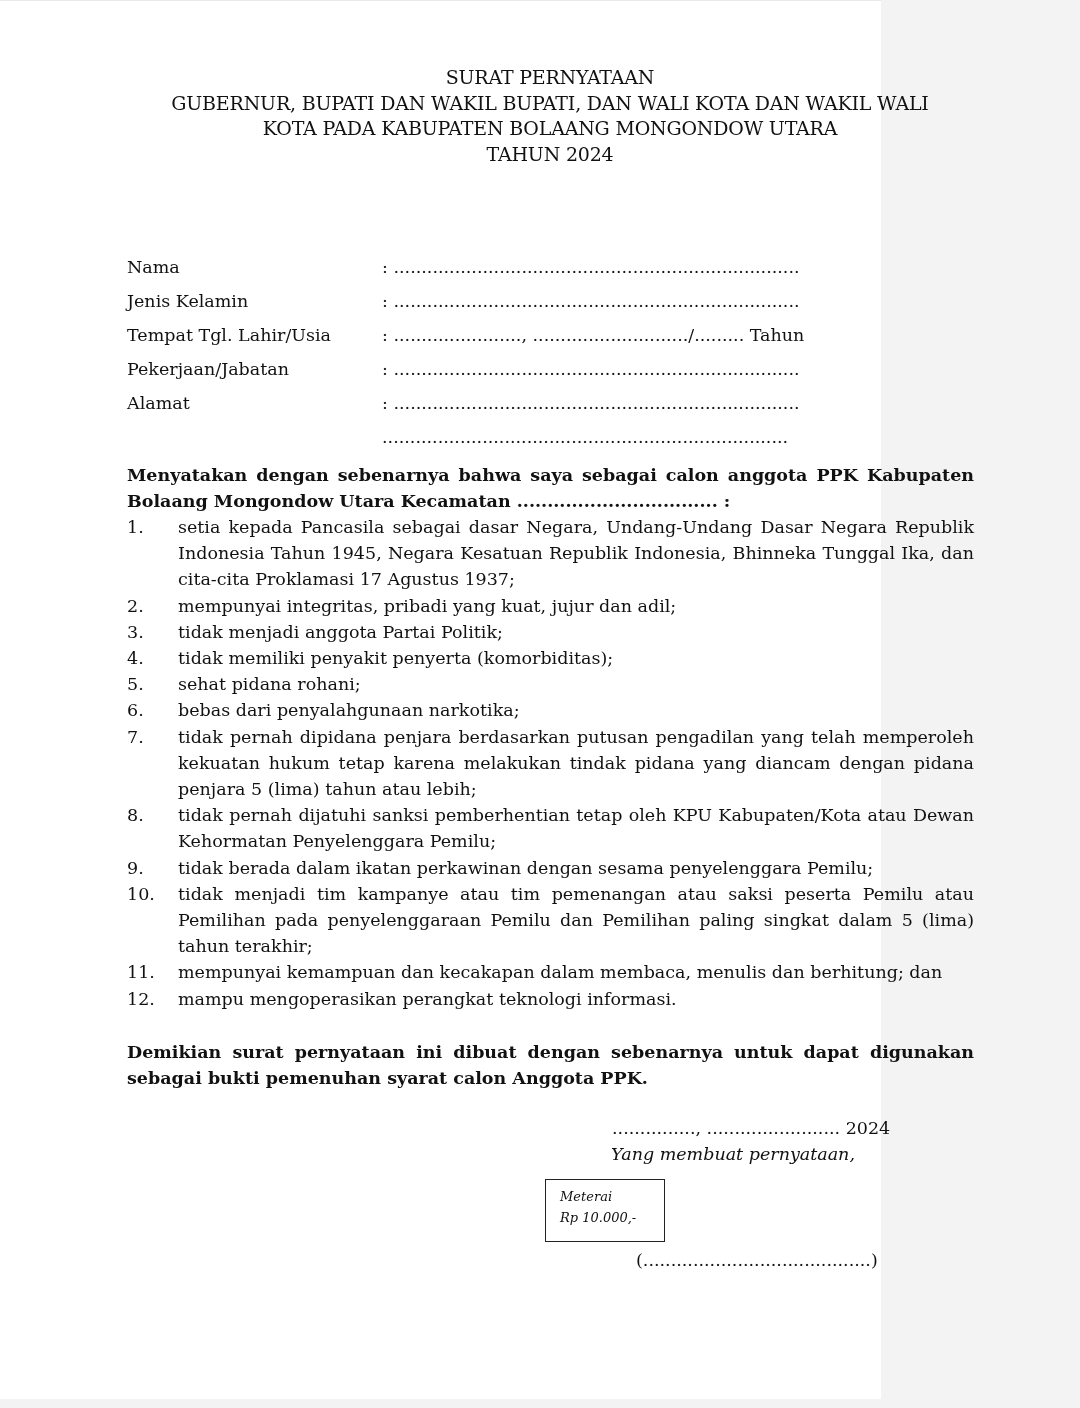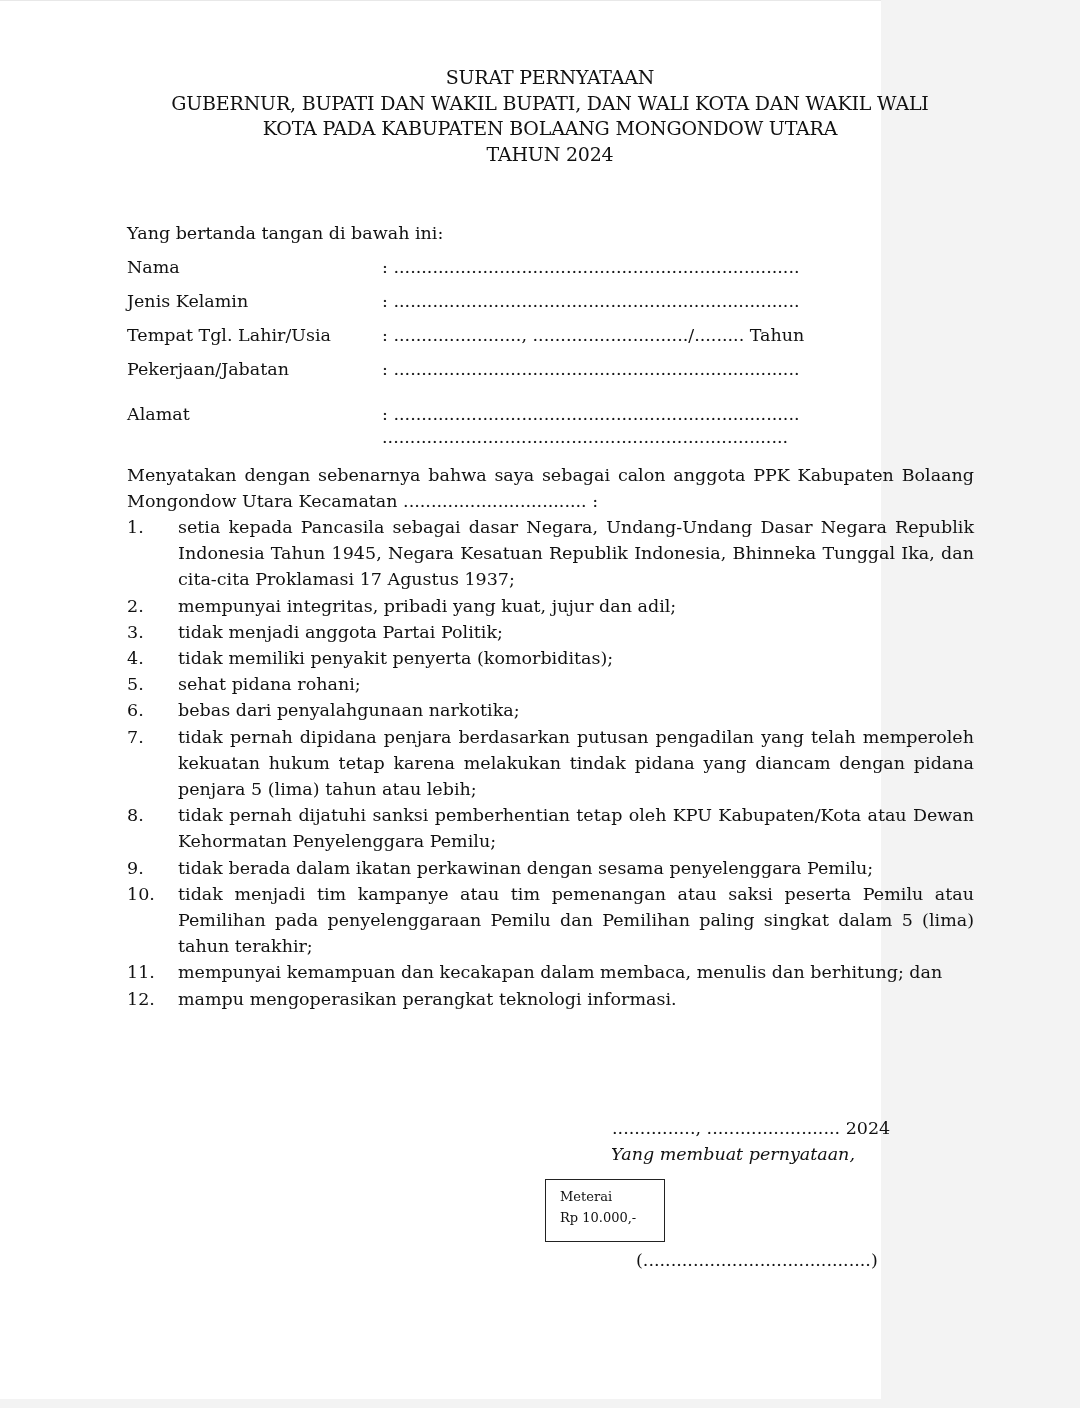--- a/index.html
+++ b/index.html
@@ -21,62 +21,62 @@
     letter-spacing: -0.2px;
   }
   .intro { position: absolute; left: 127px; top: 222px; font-size: 17.5px; }
   .field-row { position: absolute; left: 127px; font-size: 17.5px; white-space: nowrap; }
   .field-row .lbl { display: inline-block; width: 255px; }
   .field-row .val { display: inline-block; }
   .para {
     position: absolute; left: 127px; width: 847px;
     font-size: 17.5px; line-height: 26px; text-align: justify;
     text-align-last: left;
+    font-weight: bold;
   }
   .list { position: absolute; left: 127px; width: 847px; top: 513px; font-size: 17.5px; line-height: 26.2px; }
   .li { display: flex; }
   .li .num { width: 51px; flex: none; }
   .li .txt { flex: 1; text-align: justify; }
   .li .txt.last-left { text-align-last: left; }
   .sig-date { position: absolute; left: 612px; top: 1117px; font-size: 17.5px; white-space: nowrap; }
   .sig-who { position: absolute; left: 611px; top: 1143px; font-size: 17.5px; white-space: nowrap; font-style: italic; }
   .meterai {
     position: absolute; left: 545px; top: 1178px; width: 120px; height: 63px;
     border: 1.5px solid #222; box-sizing: border-box;
-    font-size: 13px; line-height: 21px; padding: 6px 0 0 14px;
+    font-size: 13px; line-height: 21px; padding: 6px 0 0 14px; font-style: italic;
   }
   .sig-name { position: absolute; left: 636px; top: 1249px; font-size: 17.5px; white-space: nowrap; }
 </style>
 </head>
 <body>
 
 <div class="page">
 
   <div class="title-block">
     <div>SURAT PERNYATAAN</div>
     <div>GUBERNUR, BUPATI DAN WAKIL BUPATI, DAN WALI KOTA DAN WAKIL WALI</div>
     <div>KOTA PADA KABUPATEN BOLAANG MONGONDOW UTARA</div>
     <div>TAHUN 2024</div>
   </div>
 
-  <div class="intro">Yang bertanda tangan di bawah ini:</div>
 
   <div class="field-row" style="top:256px">
     <span class="lbl">Nama</span><span class="val">: .........................................................................</span>
   </div>
   <div class="field-row" style="top:324px">
     <span class="lbl">Tempat Tgl. Lahir/Usia</span><span class="val">: ......................., ............................/......... Tahun</span>
   </div>
   <div class="field-row" style="top:290px">
     <span class="lbl">Jenis Kelamin</span><span class="val">: .........................................................................</span>
   </div>
   <div class="field-row" style="top:358px">
     <span class="lbl">Pekerjaan/Jabatan</span><span class="val">: .........................................................................</span>
   </div>
-  <div class="field-row" style="top:403px">
+  <div class="field-row" style="top:392px">
     <span class="lbl">Alamat</span><span class="val">: .........................................................................</span>
   </div>
   <div class="field-row" style="top:426px">
     <span class="lbl"></span><span class="val">  .........................................................................</span>
   </div>
 
   <div class="para" style="top:461px">Menyatakan dengan sebenarnya bahwa saya sebagai calon anggota PPK Kabupaten Bolaang Mongondow Utara Kecamatan ................................. :</div>
 
   <div class="list">
     <div class="li">
@@ -122,20 +122,21 @@
     <div class="li">
         <span class="num">11.</span>
         <span class="txt last-left">mempunyai kemampuan dan kecakapan dalam membaca, menulis dan berhitung; dan</span>
       </div>
     <div class="li">
         <span class="num">12.</span>
         <span class="txt last-left">mampu mengoperasikan perangkat teknologi informasi.</span>
       </div>
   </div>
 
+  <div class="para" style="top:1038px">Demikian surat pernyataan ini dibuat dengan sebenarnya untuk dapat digunakan sebagai bukti pemenuhan syarat calon Anggota PPK.</div>
 
   <div class="sig-date">..............., ........................ 2024</div>
   <div class="sig-who">Yang membuat pernyataan,</div>
   <div class="meterai">
     <div>Meterai</div>
     <div>Rp 10.000,-</div>
   </div>
   <div class="sig-name">(.........................................)</div>
 </div>
 

